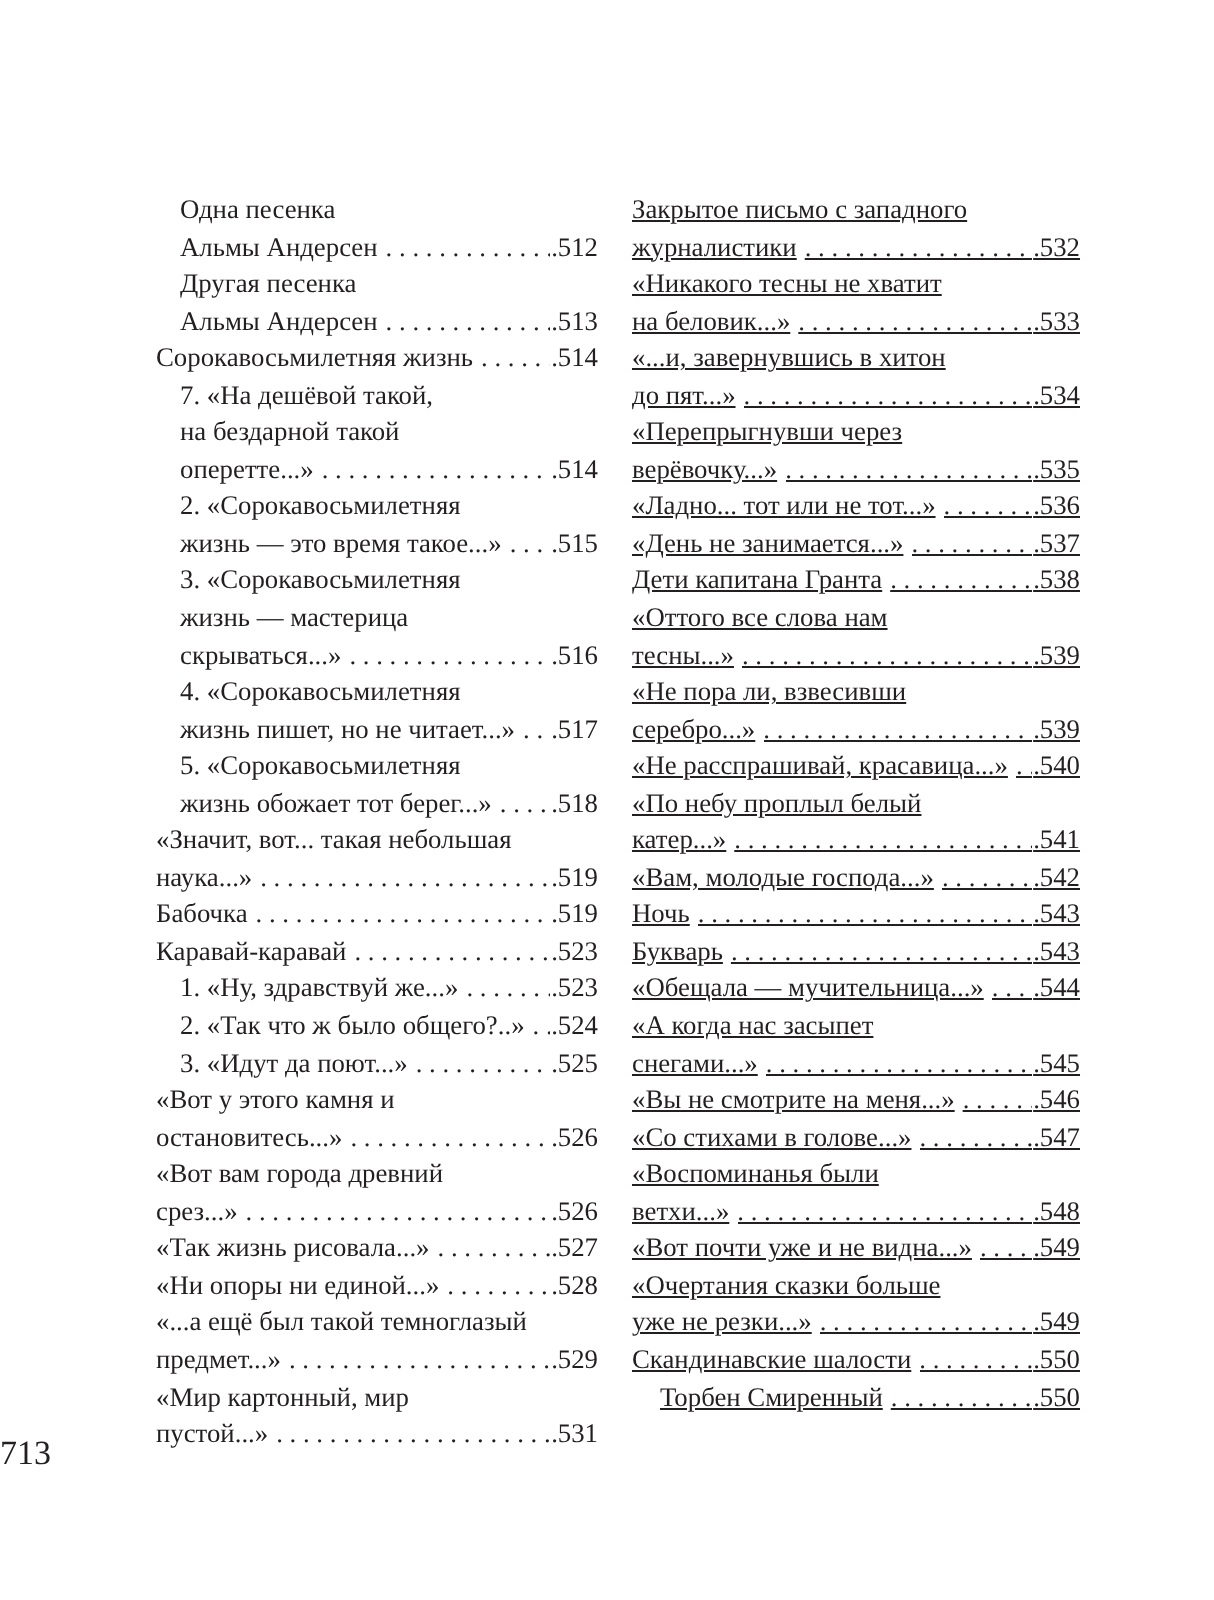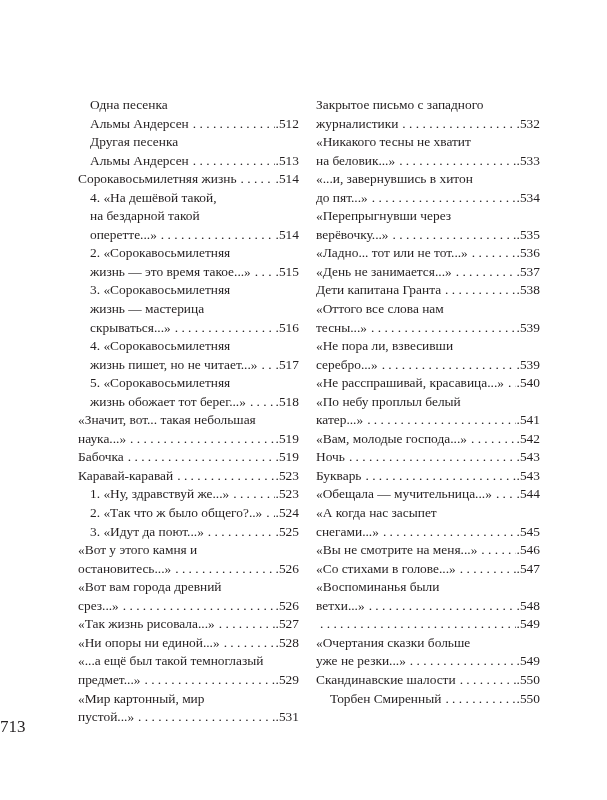--- a/index.html
+++ b/index.html
@@ -1,20 +1,20 @@
 <!DOCTYPE html>
 <html><head>
 <meta charset="utf-8">
 <style>
   html, body { margin: 0; padding: 0; background: #ffffff; }
   body { width: 607px; height: 800px; position: relative; overflow: hidden;
          font-family: "Liberation Serif", "DejaVu Serif", serif; color: #231f20; }
   .col { position: absolute; top: 96px; font-size: 13.4px; line-height: 18.55px; }
   .col.left { left: 78px; width: 221px; }
-  .col.right { left: 316px; width: 224px; }
+  .col.right { left: 316px; width: 224px; text-decoration: underline; }
   .entry { position: relative; }
   .entry .line { display: block; white-space: nowrap; }
   .entry.i1 { padding-left: 12px; }
   .entry.i2 { padding-left: 14px; }
   .last { display: flex; align-items: baseline; white-space: nowrap; text-align: right; }
   .last .t { flex: 0 0 auto; }
   .last .dots { flex: 1 1 auto; overflow: hidden; letter-spacing: 2.2px; margin: 0 1px 0 4px; }
   .last .dots::before { content: ". . . . . . . . . . . . . . . . . . . . . . . . . . . . . . . . . . . . . . . . . . . . . . . . . . . . . . . . . . . . . . . ."; letter-spacing: 0; }
   .last .p { flex: 0 0 auto; }
   .pagenum { position: absolute; top: 717px; left: 0; width: 607px; text-align: left; font-size: 17px; }
@@ -40,21 +40,21 @@
       </div>
     </div>
     <div class="entry">
       <div class="last">
         <span class="t">Сорокавосьмилетняя жизнь</span>
         <span class="dots"></span>
         <span class="p">.514</span>
       </div>
     </div>
     <div class="entry i1">
-      <span class="line">4. «На дешёвой такой,</span>
+      <span class="line">7. «На дешёвой такой,</span>
       <span class="line">на бездарной такой</span>
       <div class="last">
         <span class="t">оперетте...»</span>
         <span class="dots"></span>
         <span class="p">.514</span>
       </div>
     </div>
     <div class="entry i1">
       <span class="line">2. «Сорокавосьмилетняя</span>
       <div class="last">
@@ -316,20 +316,21 @@
     <div class="entry">
       <span class="line">«Воспоминанья были</span>
       <div class="last">
         <span class="t">ветхи...»</span>
         <span class="dots"></span>
         <span class="p">.548</span>
       </div>
     </div>
     <div class="entry">
       <div class="last">
+        <span class="t">«Вот почти уже и не видна...»</span>
         <span class="dots"></span>
         <span class="p">.549</span>
       </div>
     </div>
     <div class="entry">
       <span class="line">«Очертания сказки больше</span>
       <div class="last">
         <span class="t">уже не резки...»</span>
         <span class="dots"></span>
         <span class="p">.549</span>

